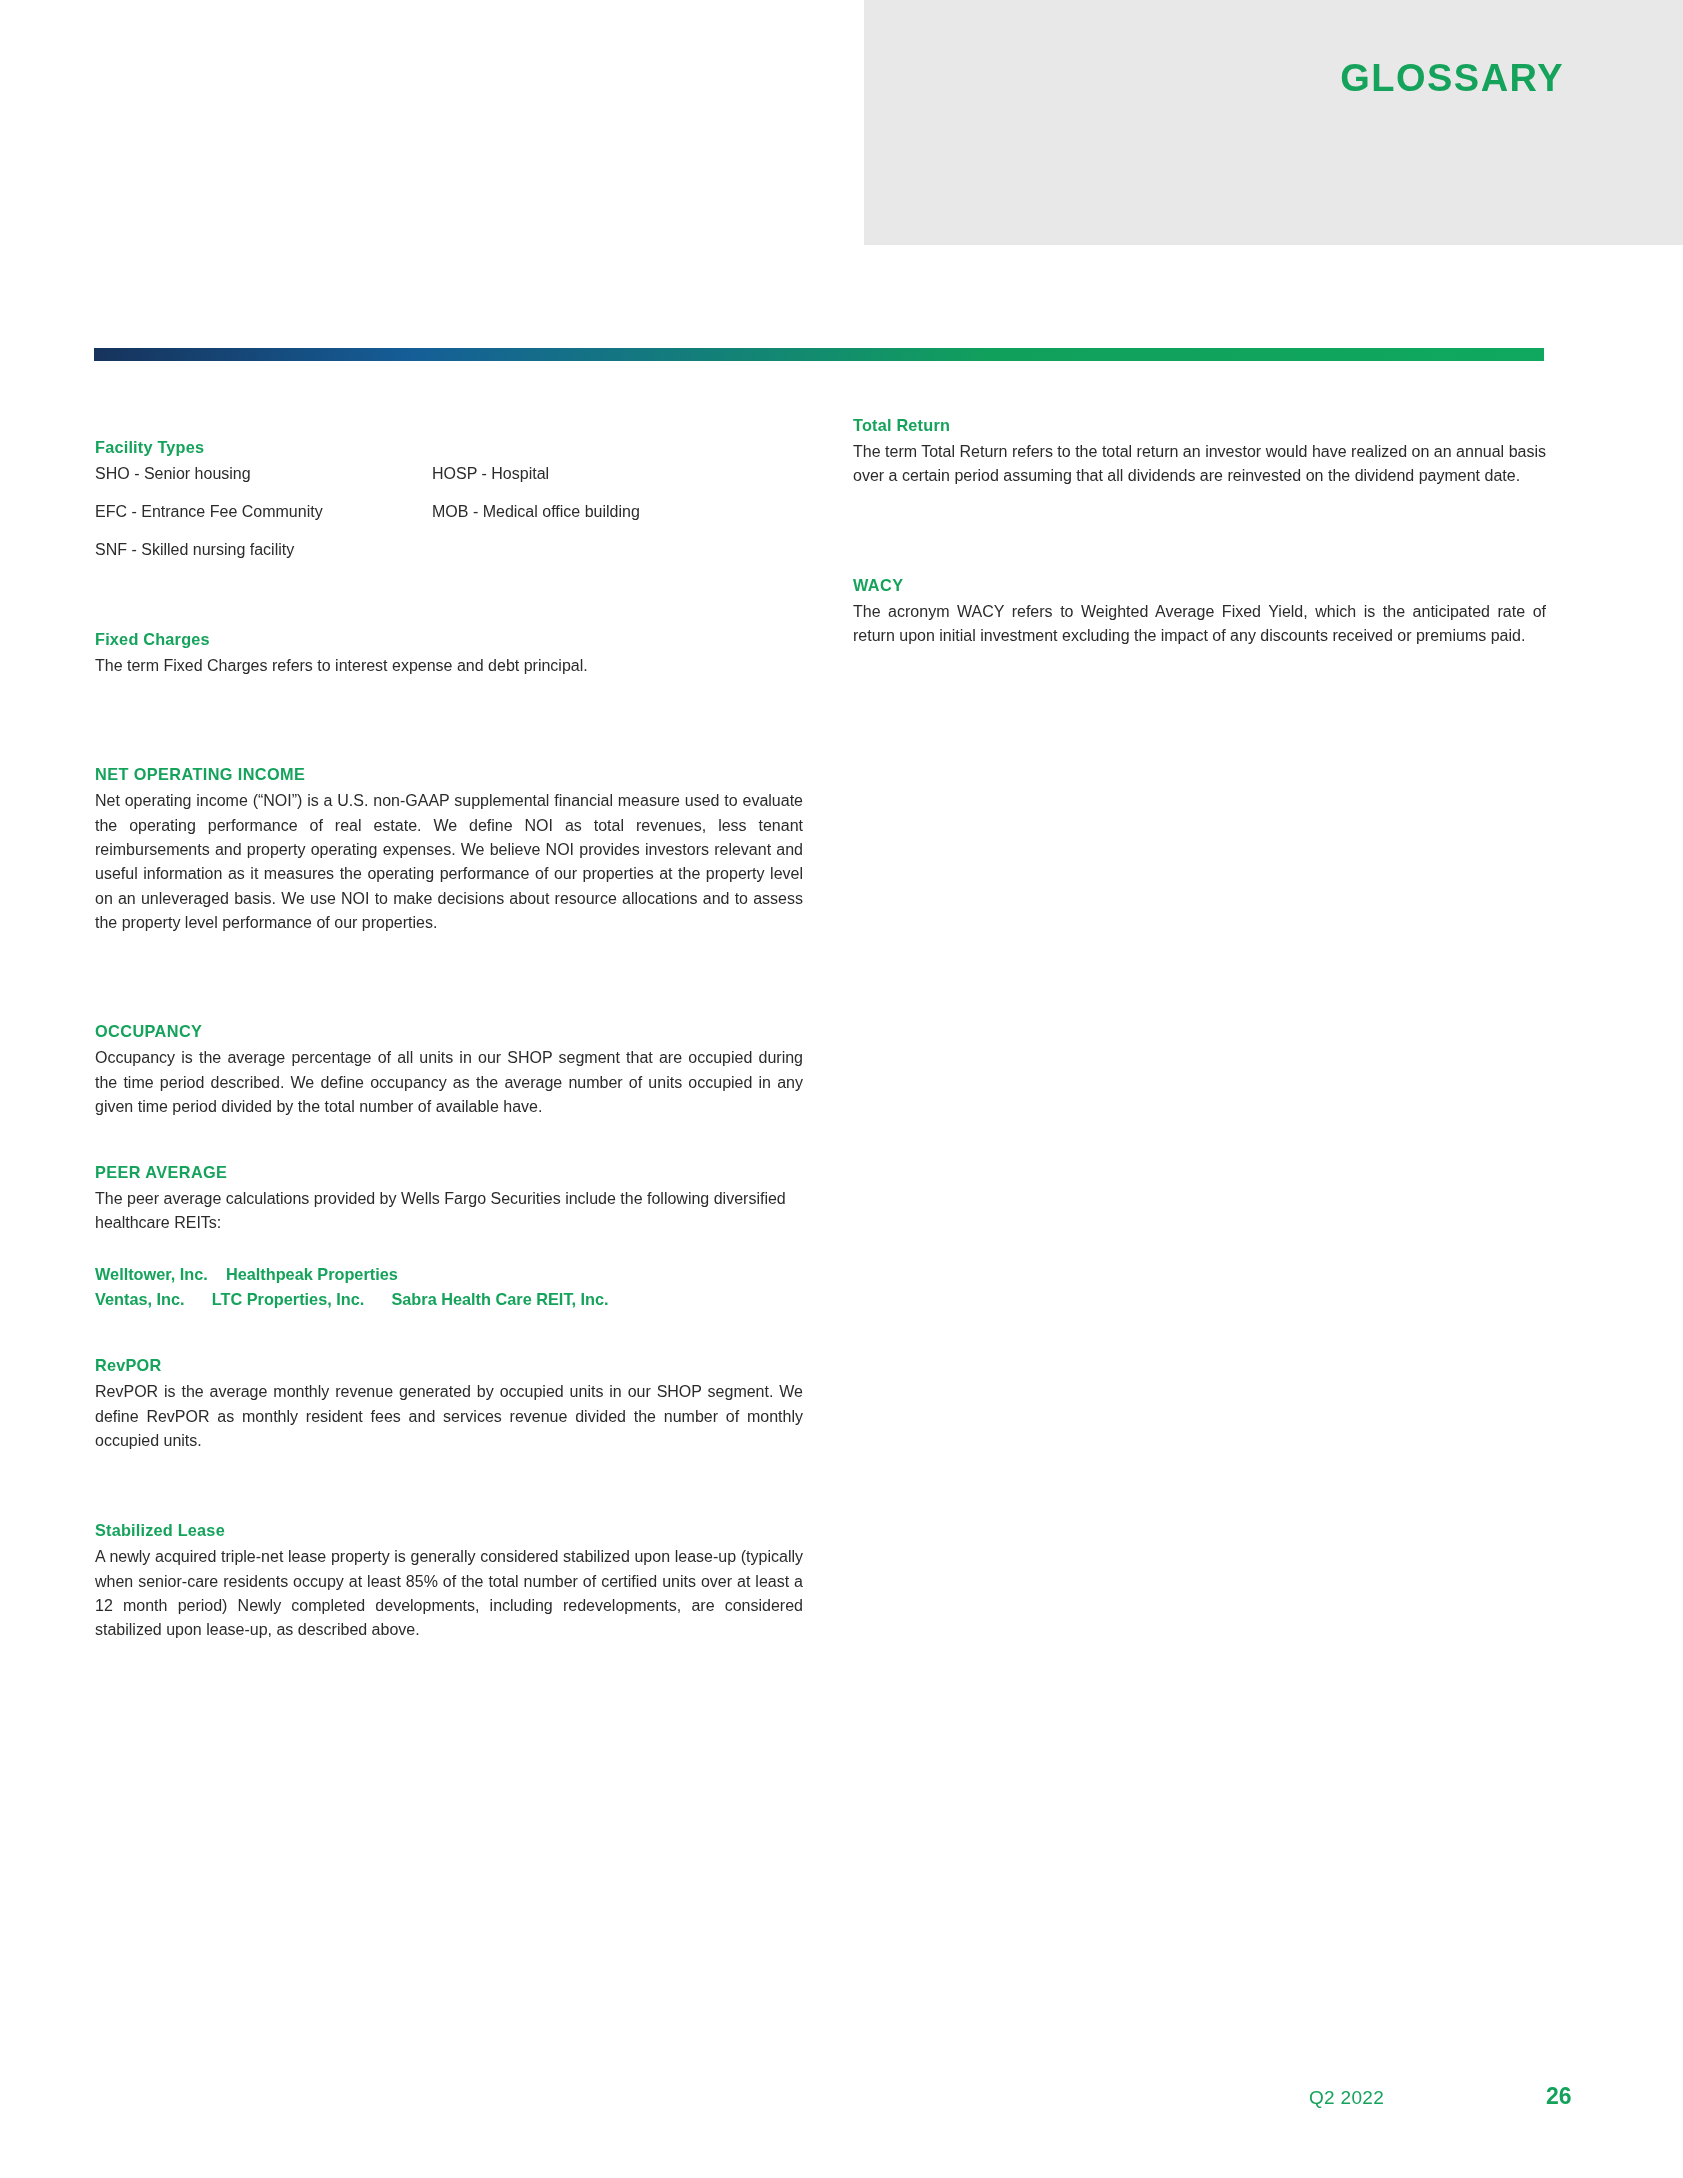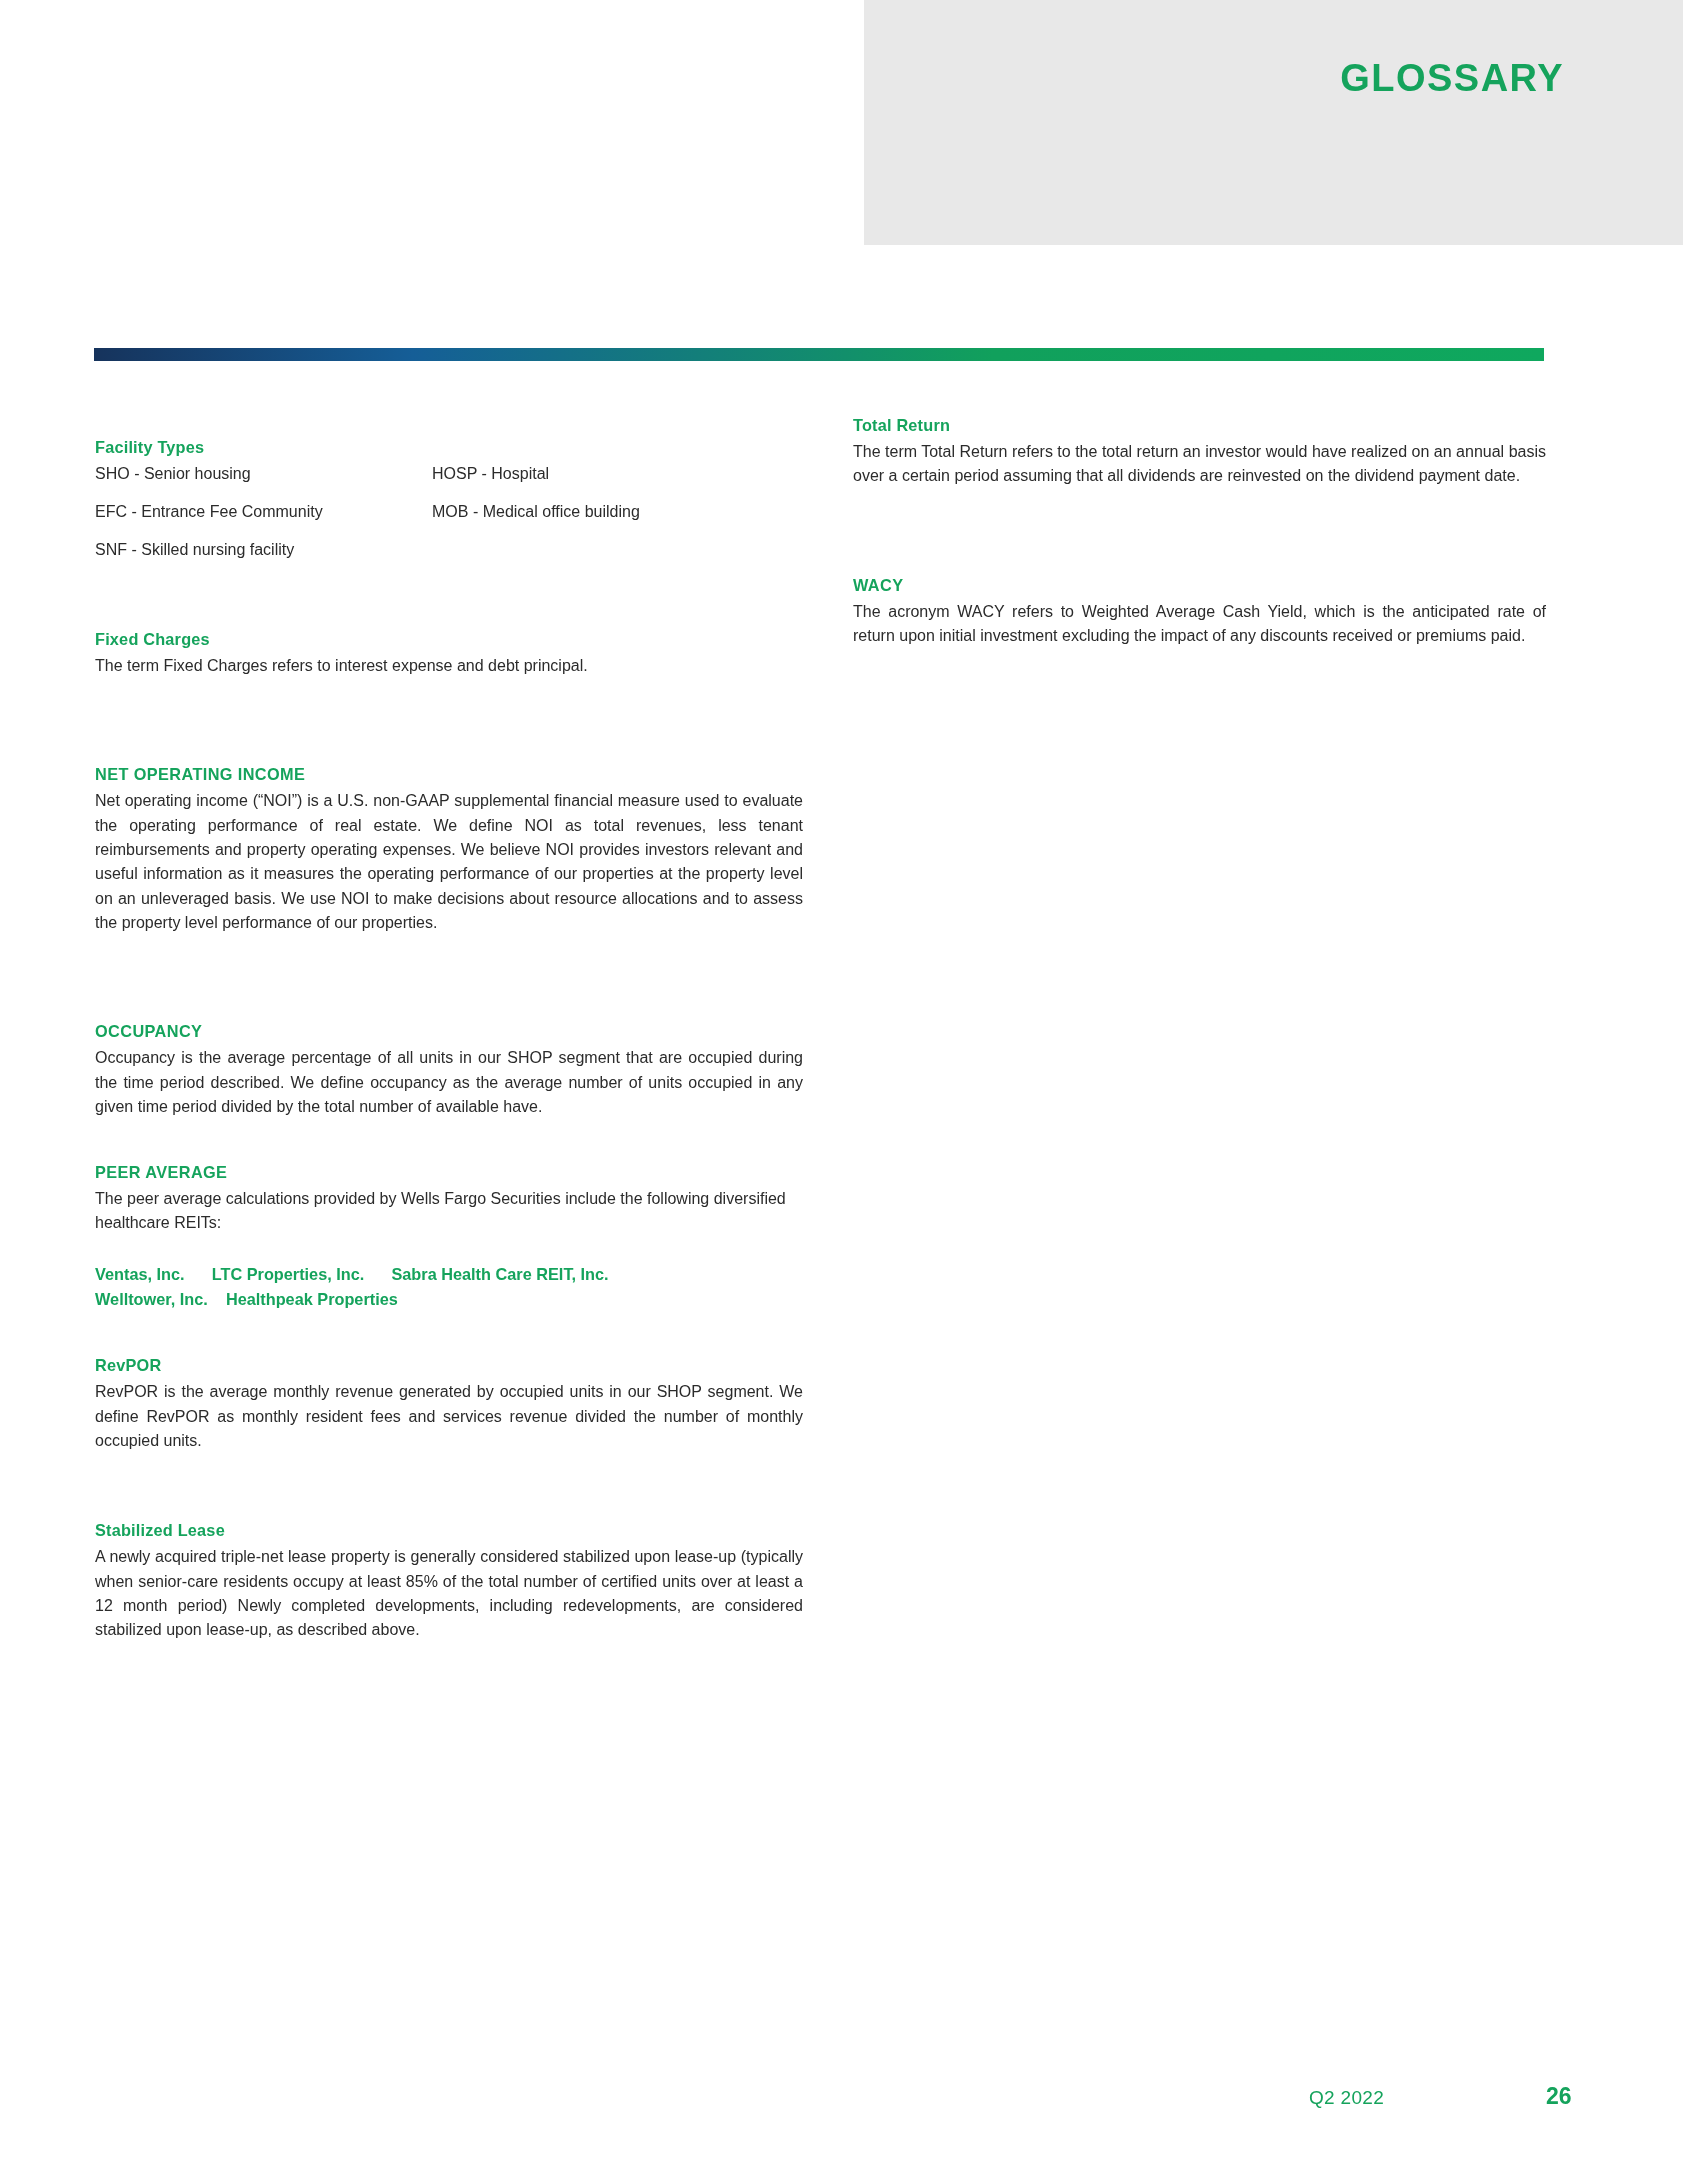--- a/index.html
+++ b/index.html
@@ -189,22 +189,22 @@
       <div class="term caps">OCCUPANCY</div>
       <div class="body-text">Occupancy is the average percentage of all units in our SHOP segment that are occupied during the time period described. We define occupancy as the average number of units occupied in any given time period divided by the total number of available have.</div>
     </div>
 
     <div class="gap-s"></div>
 
     <div class="entry">
       <div class="term caps">PEER AVERAGE</div>
       <div class="body-text left">The peer average calculations provided by Wells Fargo Securities include the following diversified healthcare REITs:</div>
       <div class="peers">
+        <span class="peers-row">Welltower, Inc.    Healthpeak Properties</span>
         <span class="peers-row">Ventas, Inc.      LTC Properties, Inc.      Sabra Health Care REIT, Inc.</span>
-        <span class="peers-row">Welltower, Inc.    Healthpeak Properties</span>
       </div>
     </div>
 
     <div class="gap-s"></div>
 
     <div class="entry">
       <div class="term">RevPOR</div>
       <div class="body-text">RevPOR is the average monthly revenue generated by occupied units in our SHOP segment. We define RevPOR as monthly resident fees and services revenue divided the number of monthly occupied units.</div>
     </div>
 
@@ -221,21 +221,21 @@
 
     <div class="entry">
       <div class="term">Total Return</div>
       <div class="body-text">The term Total Return refers to the total return an investor would have realized on an annual basis over a certain period assuming that all dividends are reinvested on the dividend payment date.</div>
     </div>
 
     <div class="gap-l"></div>
 
     <div class="entry">
       <div class="term caps">WACY</div>
-      <div class="body-text">The acronym WACY refers to Weighted Average Cash Yield, which is the anticipated rate of return upon initial investment excluding the impact of any discounts received or premiums paid.</div>
+      <div class="body-text">The acronym WACY refers to Weighted Average Fixed Yield, which is the anticipated rate of return upon initial investment excluding the impact of any discounts received or premiums paid.</div>
     </div>
 
   </div>
 
   <div class="footer-period">Q2 2022</div>
   <div class="footer-page">26</div>
 
 </div>
 
 

